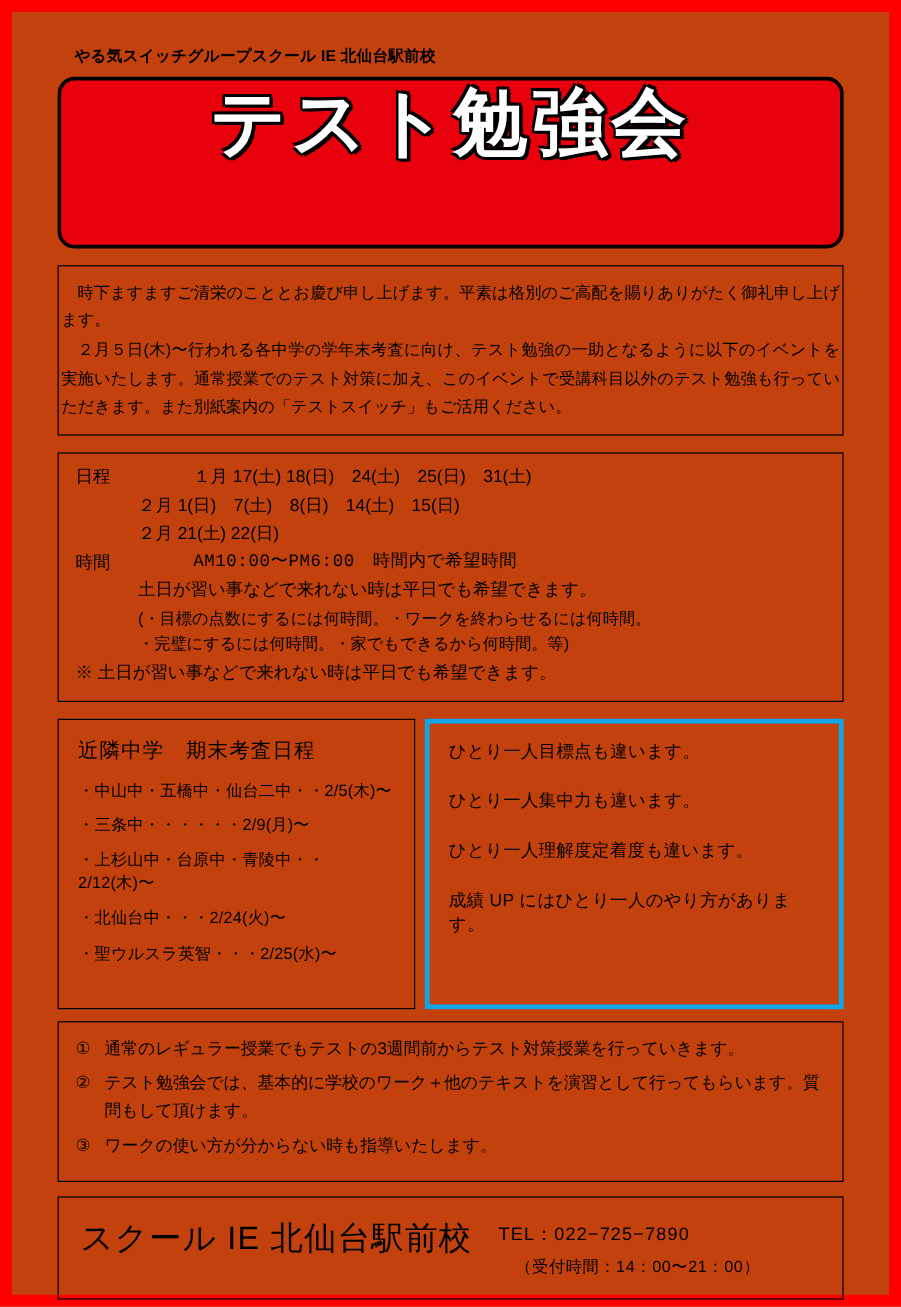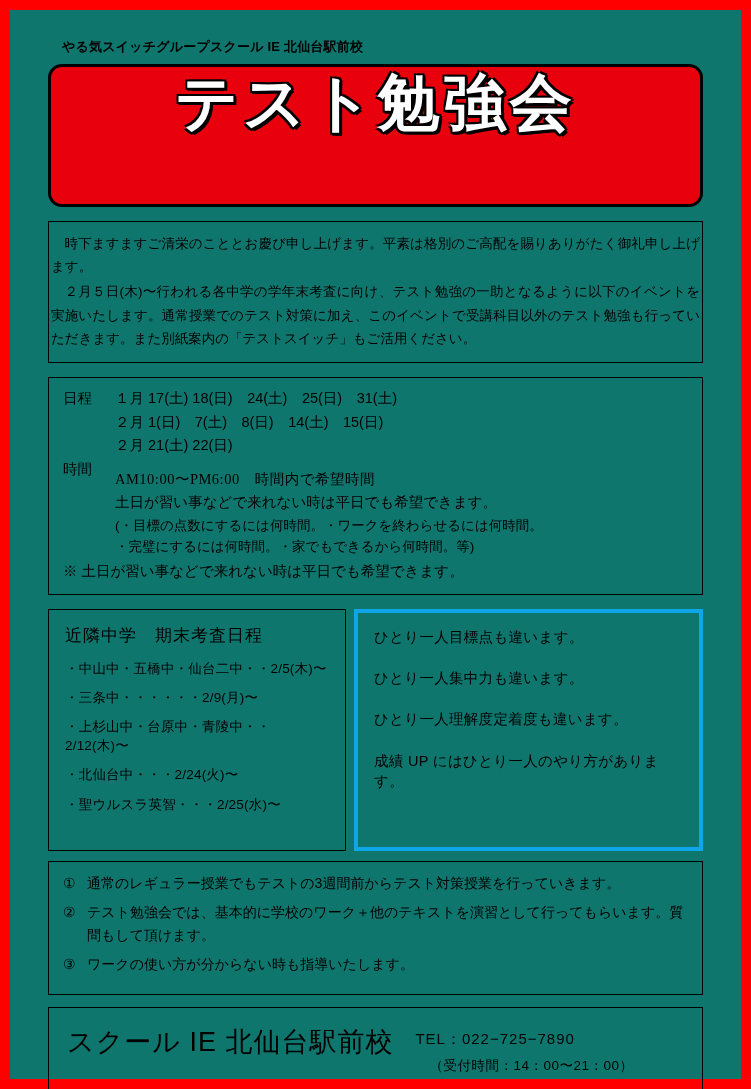--- a/index.html
+++ b/index.html
@@ -11,21 +11,21 @@
     height: 1089px;
     background: #ffffff;
     font-family: "Liberation Sans", sans-serif;
     overflow: hidden;
   }
   .page {
     position: relative;
     width: 751px;
     height: 1089px;
     box-sizing: border-box;
-    background: #0f766e;
+    background: #c2410c;
     border: 10px solid #ff0000;
     padding: 0;
   }
   .inner {
     position: relative;
     width: 100%;
     height: 100%;
     box-sizing: border-box;
     padding: 28px 38px 12px 38px;
   }
@@ -91,26 +91,26 @@
   }
   .indent1 { text-indent: 1em; }
 
   
   .schedule {
     font-size: 14.5px;
     line-height: 1.62;
     color: #000;
     padding: 9px 14px 10px 14px;
   }
-  .sched-row { display: flex; }
+  .sched-row { display: flex; gap: 46px; }
   .sched-label { width: 52px; flex: 0 0 52px; }
   .sched-body { flex: 1; }
   .sched-sub { margin-left: 52px; }
   .sched-note { margin-top: 2px; }
-  .mono-time { font-family: Liberation Serif, serif; letter-spacing: 0.5px; margin-top: 10px; }
+  .mono-time { font-family: Liberation Mono, monospace; letter-spacing: 0.5px; }
   .small-line { font-size: 13.5px; }
 
   
   .mid {
     display: flex;
     margin-top: 14px;
     gap: 0;
     align-items: stretch;
   }
   .mid-left {

